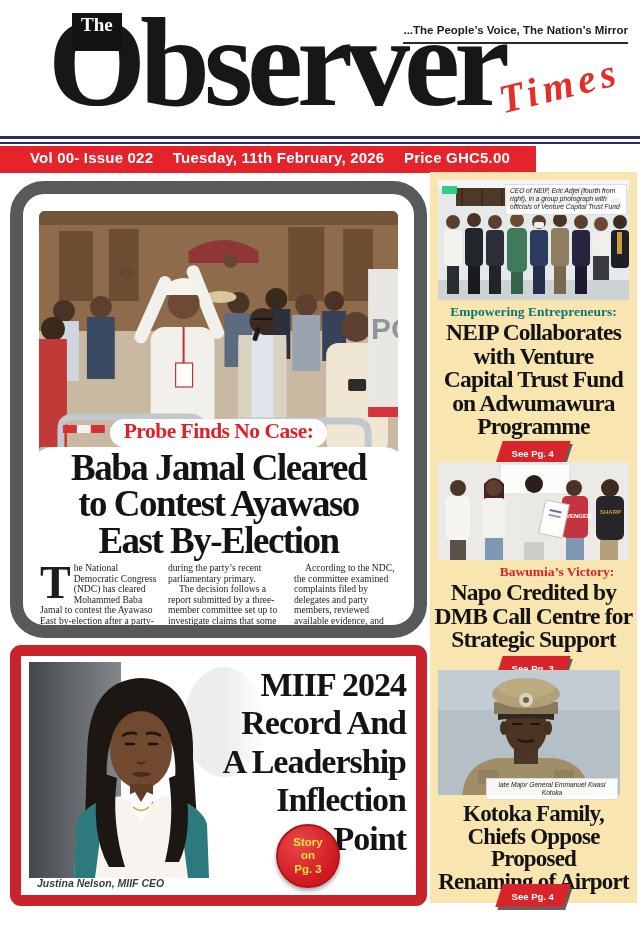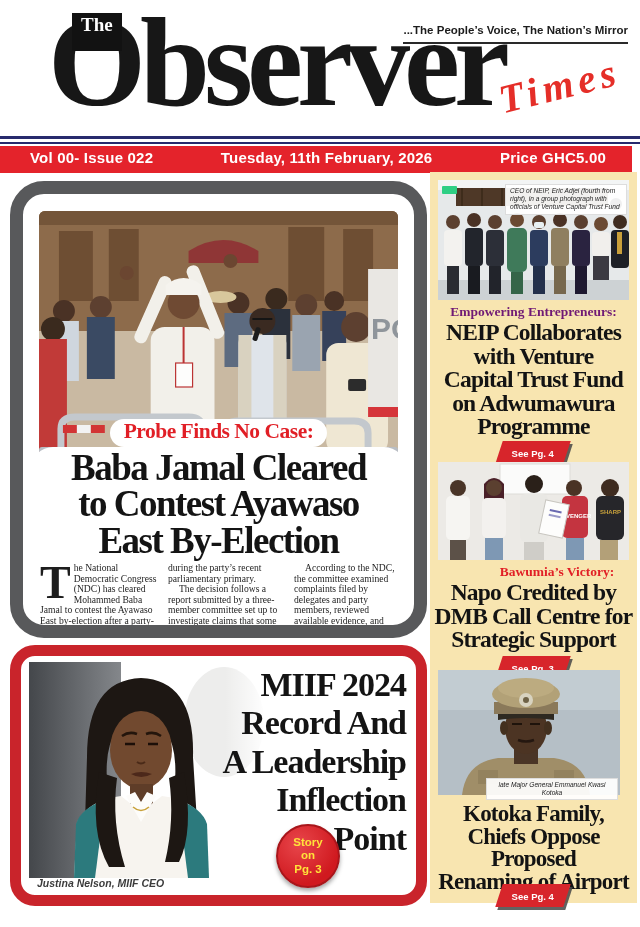--- a/index.html
+++ b/index.html
@@ -25,21 +25,21 @@
   }
   .tagline {
     position:absolute; right:12px; top:24px; color:#1c1c1c;
     font:bold 11.5px/1.2 "Liberation Sans", sans-serif;
     border-bottom:2px solid #2a2a2a; padding-bottom:4px; z-index:1;
   }
   
   .navy-rule { position:absolute; left:0; top:136px; width:640px; height:8px;
     border-top:3px solid #282a6d; border-bottom:2px solid #282a6d; background:#fff; }
   .info-bar {
-    position:absolute; left:0; top:146px; width:632px; height:27px; background:#e4232b;
+    position:absolute; left:0; top:146px; width:536px; height:27px; background:#e4232b;
     color:#fff; display:flex; align-items:center; justify-content:space-between;
     padding:0 26px 4px 30px; font:bold 15px/1 "Liberation Sans", sans-serif; letter-spacing:.2px;
   }
   
   .lead-box {
     position:absolute; left:10px; top:181px; width:417px; height:457px;
     background:#fff; border:13px solid #58595b; border-radius:34px; overflow:hidden;
   }
   .lead-photo { position:absolute; left:16px; top:17px; width:359px; height:272px;
     border-radius:6px; overflow:hidden; }
@@ -60,21 +60,21 @@
   .lead-body { position:absolute; left:17px; top:369px; width:358px; height:66px;
     font:9.6px/1.1 "Liberation Serif", serif; color:#1d1d1d; z-index:7; }
   .lead-col { position:absolute; top:0; }
   .lead-col p { margin:0; }
   .lead-col p.ind { text-indent:11px; }
   .dropcap { float:left; font:bold 46px/0.78 "Liberation Serif", serif; color:#1d1d1d;
     padding:2px 3px 0 0; }
   
   .miif-box {
     position:absolute; left:10px; top:645px; width:417px; height:261px;
-    background:#fff; border:11px solid #c9242b; border-radius:25px; overflow:hidden;
+    background:#fff; border:11px solid #c9242b; border-radius:11px; overflow:hidden;
   }
   .miif-photo { position:absolute; left:8px; top:6px; width:238px; height:216px; overflow:hidden; }
   .miif-photo svg { display:block; width:100%; height:100%; }
   .miif-headline {
     position:absolute; left:150px; right:10px; top:10px; text-align:right; z-index:3;
     color:#141414; font:bold 34px/1.13 "Liberation Serif", serif; letter-spacing:-1px;
   }
   .story-badge {
     position:absolute; left:255px; top:168px; width:64px; height:64px; border-radius:50%;
     background:radial-gradient(circle at 35% 30%, #e8464b, #d0191f 70%);
@@ -91,21 +91,21 @@
     background:#f8e5b0; }
   .sb-photo { position:absolute; left:8px; overflow:hidden; }
   .sb-photo svg { display:block; width:100%; height:100%; }
   .sb-caption {
     position:absolute; background:rgba(255,255,255,.93); color:#222;
     font:italic 6.6px/1.25 "Liberation Sans", sans-serif; padding:2px 4px; z-index:3;
     border:1px solid #ddd;
   }
   .sb-kicker { position:absolute; left:0; width:100%; text-align:center;
     font:bold 13.5px/1.1 "Liberation Serif", serif; }
-  .sb-kicker.navy { color:#701a75; }
+  .sb-kicker.navy { color:#0f766e; }
   .sb-kicker.red { color:#e11f26; }
   .sb-headline { position:absolute; left:0; width:100%; text-align:center; color:#131313;
     font:bold 23.5px/1.0 "Liberation Serif", serif; letter-spacing:-0.8px; }
   .sb-headline.tight { font-size:23px; line-height:0.98; }
   .pg-tag-wrap { position:absolute; left:0; width:100%; text-align:center; }
   .pg-tag {
     display:inline-block; background:#d7252b; transform:skewX(-18deg);
     padding:2px 13px 3px 13px; box-shadow:3px 3px 0 rgba(70,70,70,.85);
   }
   .pg-tag span { display:inline-block; transform:skewX(18deg); color:#fff;

